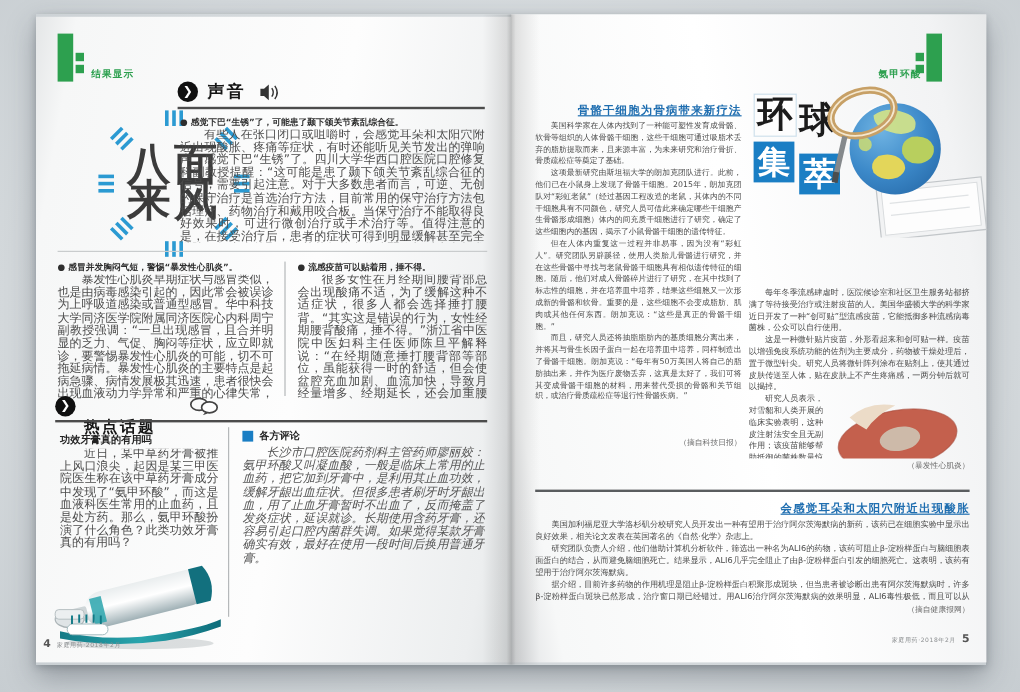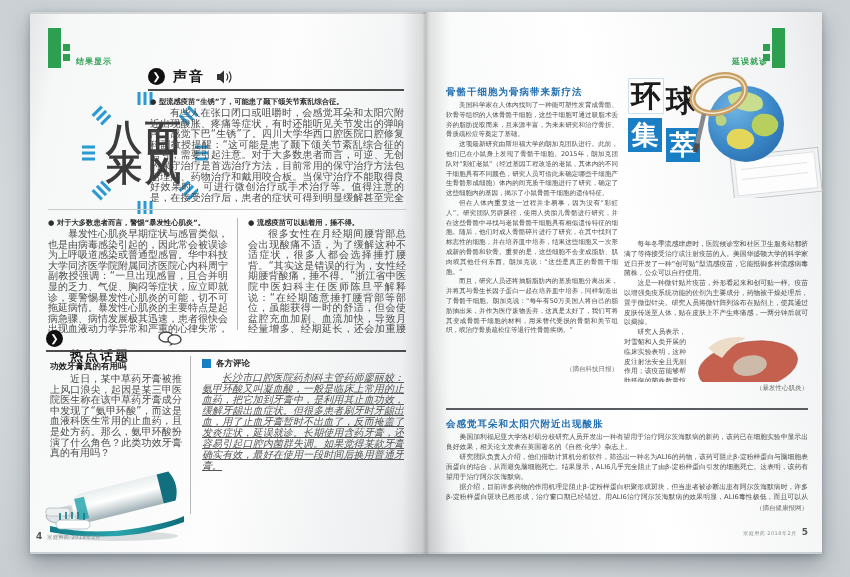--- a/index.html
+++ b/index.html
@@ -27,21 +27,21 @@
   .sec-title{font-size:14px;font-weight:700;color:#151515;letter-spacing:2px;}
   .sec-rule{height:2px;background:#4c4c4c;}
   .hairline{height:1px;background:#c9cccd;}
   .vline{width:1px;background:#b5b8ba;}
   
   .lead{font-size:7.3px;font-weight:700;color:#2e2e2e;line-height:10px;}
   .bt{font-size:10px;line-height:10.6px;color:#4c4c4c;text-align:justify;margin:0;}
   .ind{text-indent:2em;}
   .kai{font-style:italic;color:#555;}
   .art-head{font-size:8.5px;font-weight:700;color:#232323;}
-  .blue-head{font-weight:700;color:#1f6eb0;text-align:left;letter-spacing:1px;}
+  .blue-head{font-weight:700;color:#1f6eb0;text-align:right;letter-spacing:1px;text-decoration:underline;}
   .attr{font-size:6.5px;color:#6b6b6b;text-align:right;}
   .footer-txt{font-size:5px;color:#8a8d8f;letter-spacing:.5px;}
   .pagenum{font-size:9px;color:#555;font-weight:bold;}
   
   .gchar{font-size:30px;font-weight:700;line-height:1;}
   .gchar.dark{color:#1b1b1b;}
   .gbox{width:34px;height:34px;background:#1a7ec4;color:#fff;display:flex;align-items:center;justify-content:center;font-size:27px;font-weight:700;}
   .whitebox{background:#fdfdfd;border:1px solid #cfe0ec;width:34px;height:34px;display:flex;align-items:center;justify-content:center;}
   .patch-float{float:right;width:118px;height:72px;margin:2px 0 0 4px;}
   .clip{overflow:hidden;}
@@ -104,27 +104,27 @@
     </div>
 
     <div class="abs sec-circle" style="left:118px;top:56px;">❯</div>
     <div class="abs sec-title" style="left:143px;top:56px;">声音</div>
     <svg class="abs" style="left:186px;top:58px;" width="18" height="14" viewBox="0 0 18 14">
       <path d="M1,4 L4,4 L8,0.5 L8,13.5 L4,10 L1,10 Z" fill="#333"></path>
       <path d="M10.5,3.5 Q13,7 10.5,10.5" stroke="#333" stroke-width="1.2" fill="none"></path>
       <path d="M13,1.5 Q17,7 13,12.5" stroke="#333" stroke-width="1.2" fill="none"></path>
     </svg>
     <div class="abs sec-rule" style="left:118px;top:77px;width:256px;"></div>
-    <div class="abs lead" style="left:120px;top:85px;width:254px;">● 型流感疫苗“生锈”了，可能患了颞下颌关节紊乱综合征。</div>
+    <div class="abs lead" style="left:120px;top:85px;width:254px;">● 感觉下巴“生锈”了，可能患了颞下颌关节紊乱综合征。</div>
     <div class="abs clip" style="left:120px;top:96px;width:254px;height:94px;">
       <p class="bt ind">有些人在张口闭口或咀嚼时，会感觉耳朵和太阳穴附近出现酸胀、疼痛等症状，有时还能听见关节发出的弹响声，感觉下巴“生锈”了。四川大学华西口腔医院口腔修复科副教授提醒：“这可能是患了颞下颌关节紊乱综合征的信号，需要引起注意。对于大多数患者而言，可逆、无创的保守治疗是首选治疗方法，目前常用的保守治疗方法包括理疗、药物治疗和戴用咬合板。当保守治疗不能取得良好效果时，可进行微创治疗或手术治疗等。值得注意的是，在接受治疗后，患者的症状可得到明显缓解甚至完全消除，但患者的颞下颌关节仍然十分脆弱，相对也有复发的可能。因此，患者在接受治疗后也要遵医嘱复诊，维护颞下颌关节的健康对维持治疗效果至关重要。”</p>
     </div>
     <div class="abs hairline" style="left:18px;top:197px;width:358px;"></div>
 
-    <div class="abs lead" style="left:18px;top:206px;width:180px;">● 对于大多数患者而言，警惕“暴发性心肌炎”。</div>
+    <div class="abs lead" style="left:18px;top:206px;width:180px;">● 感冒并发胸闷气短，警惕“暴发性心肌炎”。</div>
     <div class="abs clip" style="left:18px;top:217px;width:180px;height:104px;">
       <p class="bt ind">暴发性心肌炎早期症状与感冒类似，也是由病毒感染引起的，因此常会被误诊为上呼吸道感染或普通型感冒。华中科技大学同济医学院附属同济医院心内科周宁副教授强调：“一旦出现感冒，且合并明显的乏力、气促、胸闷等症状，应立即就诊，要警惕暴发性心肌炎的可能，切不可拖延病情。暴发性心肌炎的主要特点是起病急骤、病情发展极其迅速，患者很快会出现血液动力学异常和严重的心律失常，并可伴有呼吸衰竭和肝肾功能衰竭，早期病死率极高。因此，及早治疗是拯救暴发性心肌炎患者的关键环节。”</p>
     </div>
     <div class="abs vline" style="left:207px;top:206px;height:112px;"></div>
     <div class="abs lead" style="left:218px;top:206px;width:158px;">● 流感疫苗可以贴着用，捶不得。</div>
     <div class="abs clip" style="left:218px;top:217px;width:158px;height:104px;">
       <p class="bt ind">很多女性在月经期间腰背部总会出现酸痛不适，为了缓解这种不适症状，很多人都会选择捶打腰背。“其实这是错误的行为，女性经期腰背酸痛，捶不得。”浙江省中医院中医妇科主任医师陈旦平解释说：“在经期随意捶打腰背部等部位，虽能获得一时的舒适，但会使盆腔充血加剧、血流加快，导致月经量增多、经期延长，还会加重腰酸背痛。此外，不适当的捶打带来的刺激，也不利于子宫内膜剥离后创面的修复愈合，极有可能还会引起继发性妇科病。”</p>
     </div>
 
     <div class="abs sec-circle" style="left:16px;top:318px;">❯</div>
@@ -172,32 +172,32 @@
             <line x1="36" y1="55" x2="36" y2="48"></line>
             <line x1="42" y1="56" x2="42" y2="49"></line>
           </g>
       </g>
     </svg>
 
     <div class="abs vline" style="left:160px;top:344px;height:158px;"></div>
     <div class="abs" style="left:172px;top:347px;width:9px;height:9px;background:#1a7ec4;"></div>
     <div class="abs art-head" style="left:186px;top:346px;">各方评论</div>
     <div class="abs clip" style="left:172px;top:360px;width:202px;height:148px;">
-      <p class="bt ind kai" style="line-height:11px;text-decoration:underline;">长沙市口腔医院药剂科主管药师廖丽姣：氨甲环酸又叫凝血酸，一般是临床上常用的止血药，把它加到牙膏中，是利用其止血功效，缓解牙龈出血症状。但很多患者刷牙时牙龈出血，用了止血牙膏暂时不出血了，反而掩盖了发炎症状，延误就诊。长期使用含药牙膏，还容易引起口腔内菌群失调。如果觉得某款牙膏确实有效，最好在使用一段时间后换用普通牙膏。</p>
+      <p class="bt ind kai" style="line-height:11px;">长沙市口腔医院药剂科主管药师廖丽姣：氨甲环酸又叫凝血酸，一般是临床上常用的止血药，把它加到牙膏中，是利用其止血功效，缓解牙龈出血症状。但很多患者刷牙时牙龈出血，用了止血牙膏暂时不出血了，反而掩盖了发炎症状，延误就诊。长期使用含药牙膏，还容易引起口腔内菌群失调。如果觉得某款牙膏确实有效，最好在使用一段时间后换用普通牙膏。</p>
     </div>
 
     <div class="abs" style="left:6px;top:512px;">
       <span class="pagenum">4</span>
       <span class="footer-txt">家庭用药·2018年2月</span>
     </div>
 
     <div class="abs tab-bar" style="left:742px;top:16px;"></div>
     <div class="abs tab-sq" style="left:733px;top:32px;"></div>
     <div class="abs tab-sq" style="left:733px;top:42px;"></div>
-    <div class="abs tab-label" style="left:686px;top:44px;width:52px;text-align:right;">延误就诊</div>
+    <div class="abs tab-label" style="left:686px;top:44px;width:52px;text-align:right;">氨甲环酸</div>
 
     <div class="abs blue-head" style="left:416px;top:74px;width:172px;font-size:9.5px;">骨骼干细胞为骨病带来新疗法</div>
     <div class="abs clip" style="left:416px;top:89px;width:172px;height:260px;">
       <p class="bt ind" style="font-size:6.5px;line-height:9.8px;">美国科学家在人体内找到了一种能可塑性发育成骨骼、软骨等组织的人体骨骼干细胞，这些干细胞可通过吸脂术丢弃的脂肪提取而来，且来源丰富，为未来研究和治疗骨折、骨质疏松症等奠定了基础。</p>
       <p class="bt ind" style="font-size:6.5px;line-height:9.8px;">这项最新研究由斯坦福大学的朗加克团队进行。此前，他们已在小鼠身上发现了骨骼干细胞。2015年，朗加克团队对“彩虹老鼠”（经过基因工程改造的老鼠，其体内的不同干细胞具有不同颜色，研究人员可借此来确定哪些干细胞产生骨骼形成细胞）体内的间充质干细胞进行了研究，确定了这些细胞内的基因，揭示了小鼠骨骼干细胞的遗传特征。</p>
       <p class="bt ind" style="font-size:6.5px;line-height:9.8px;">但在人体内重复这一过程并非易事，因为没有“彩虹人”。研究团队另辟蹊径，使用人类胎儿骨骼进行研究，并在这些骨骼中寻找与老鼠骨骼干细胞具有相似遗传特征的细胞。随后，他们对成人骨骼碎片进行了研究，在其中找到了标志性的细胞，并在培养皿中培养，结果这些细胞又一次形成新的骨骼和软骨。重要的是，这些细胞不会变成脂肪、肌肉或其他任何东西。朗加克说：“这些是真正的骨骼干细胞。”</p>
       <p class="bt ind" style="font-size:6.5px;line-height:9.8px;">而且，研究人员还将抽脂脂肪内的基质细胞分离出来，并将其与骨生长因子蛋白一起在培养皿中培养，同样制造出了骨骼干细胞。朗加克说：“每年有50万美国人将自己的脂肪抽出来，并作为医疗废物丢弃，这真是太好了，我们可将其变成骨骼干细胞的材料，用来替代受损的骨骼和关节组织，或治疗骨质疏松症等退行性骨骼疾病。”</p>
     </div>
     <div class="abs attr" style="left:416px;top:353px;width:172px;">（摘自科技日报）</div>
 

